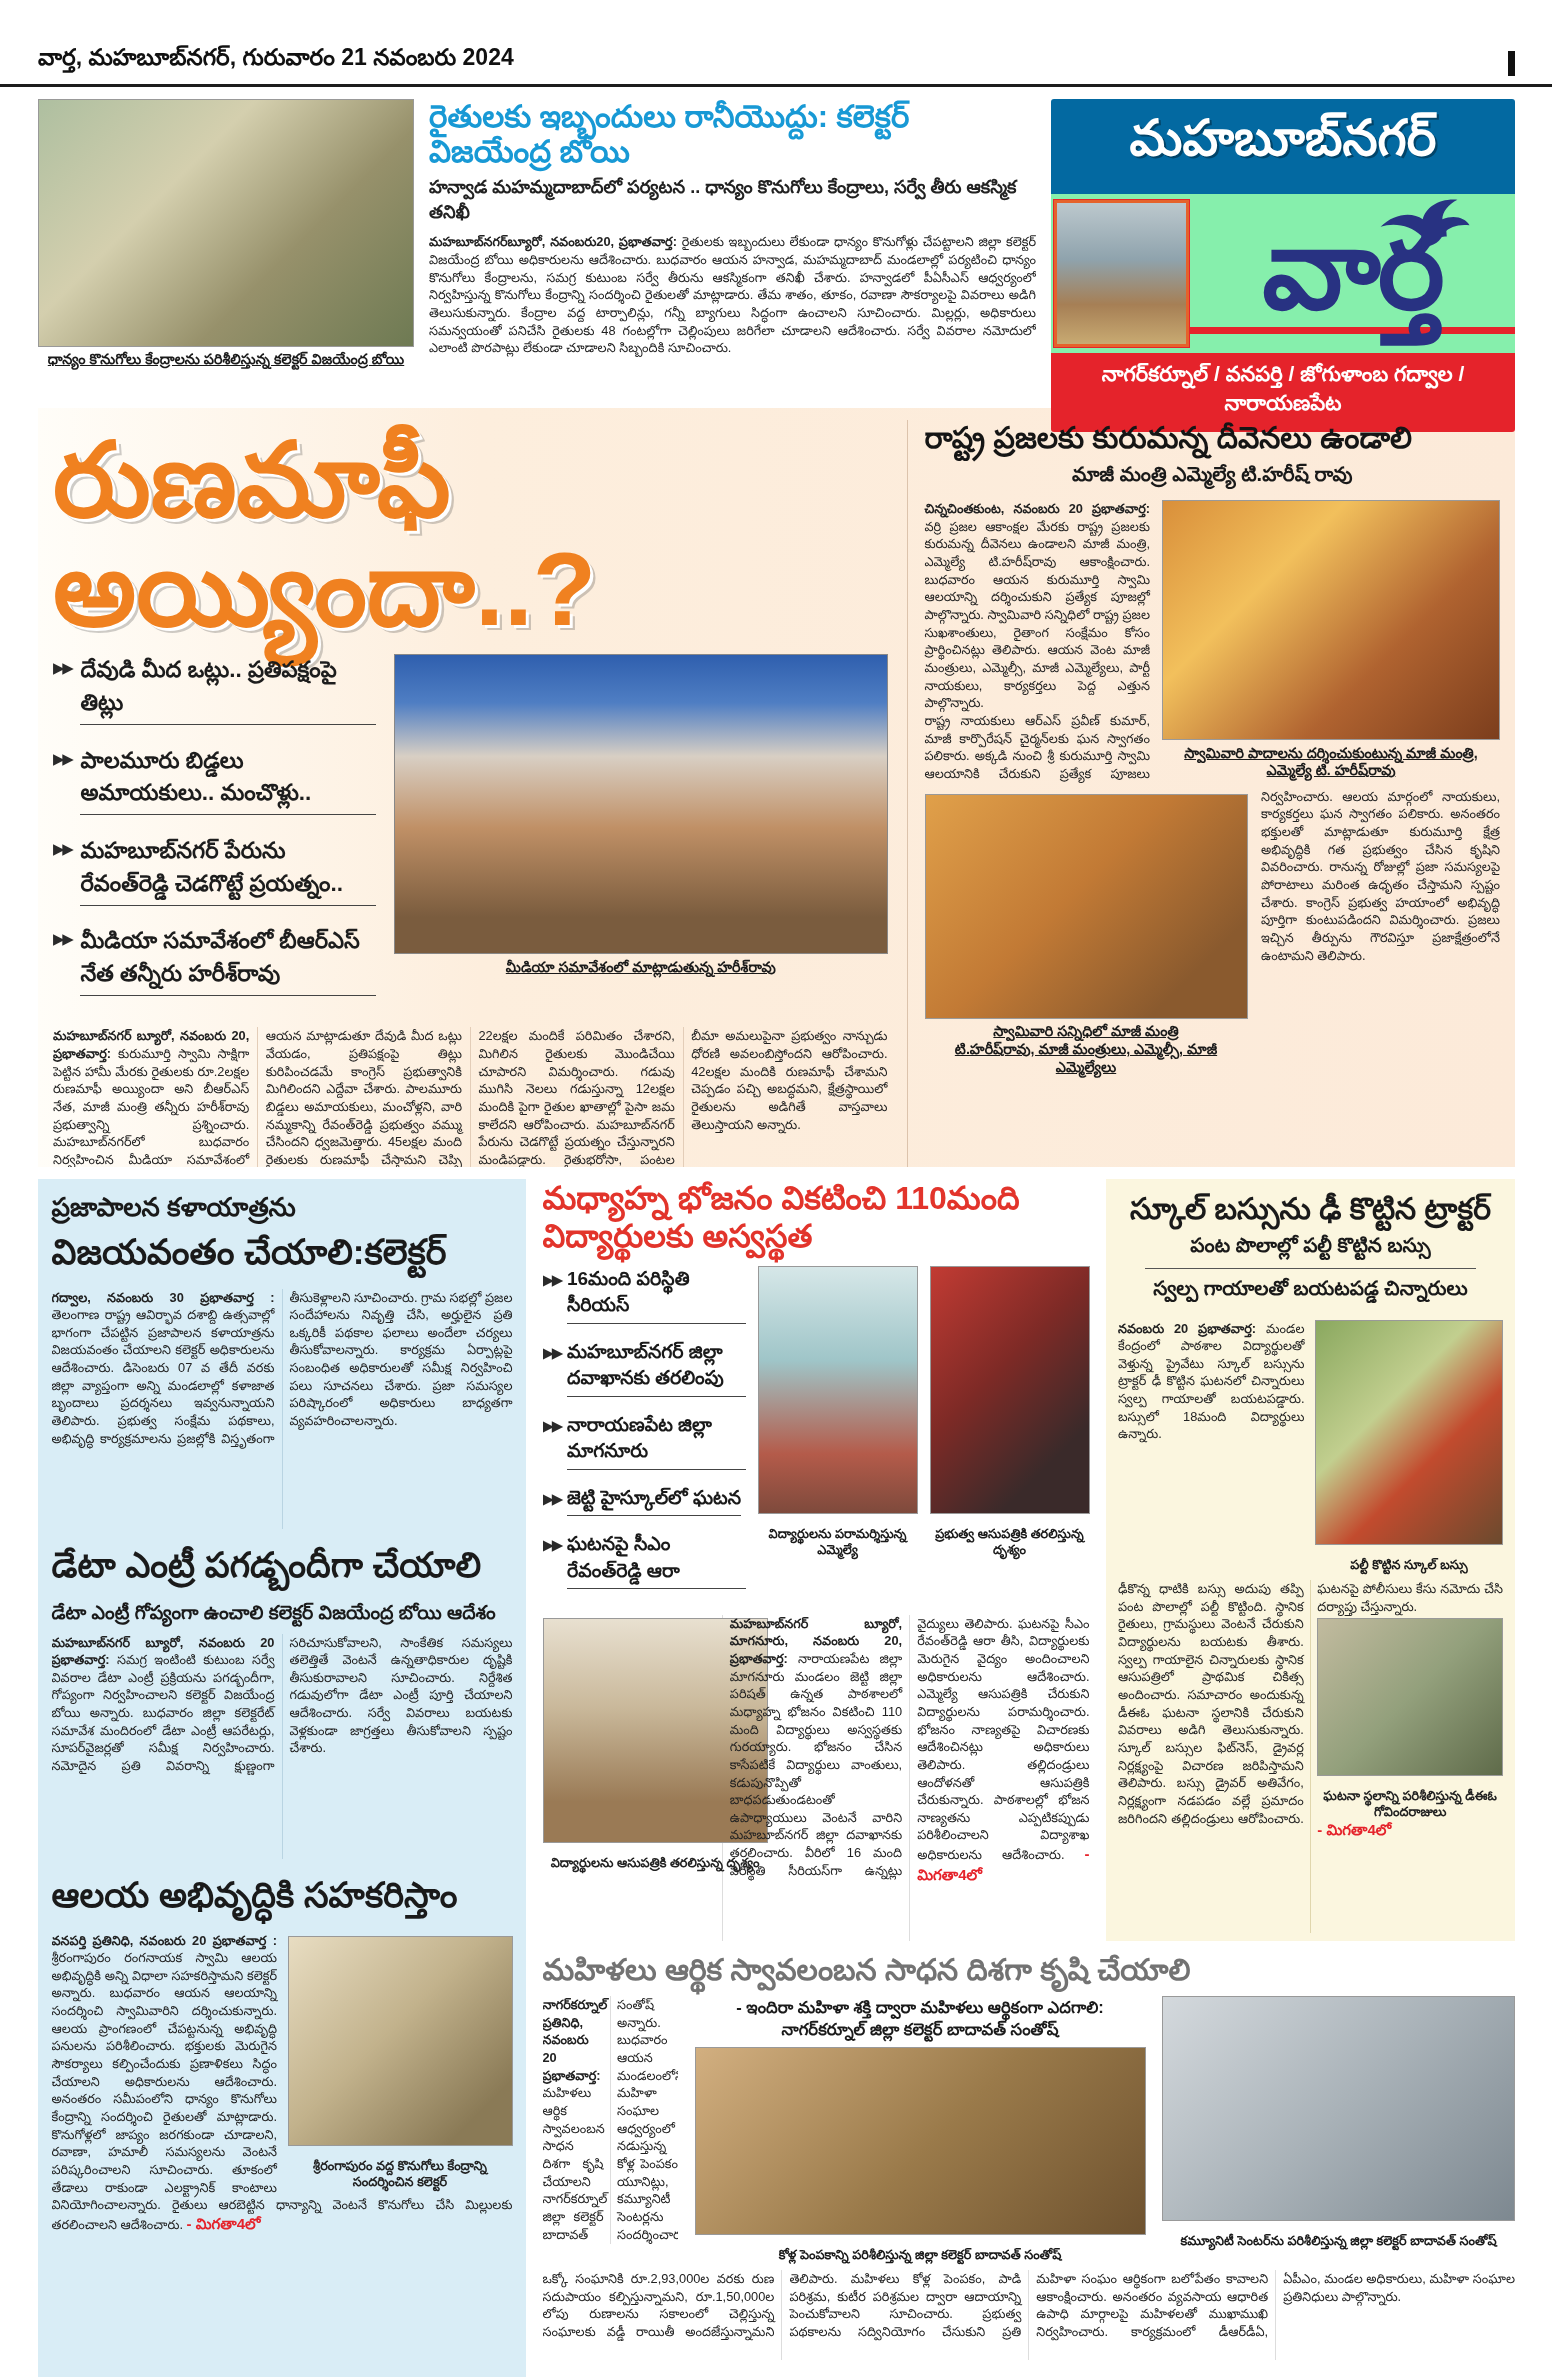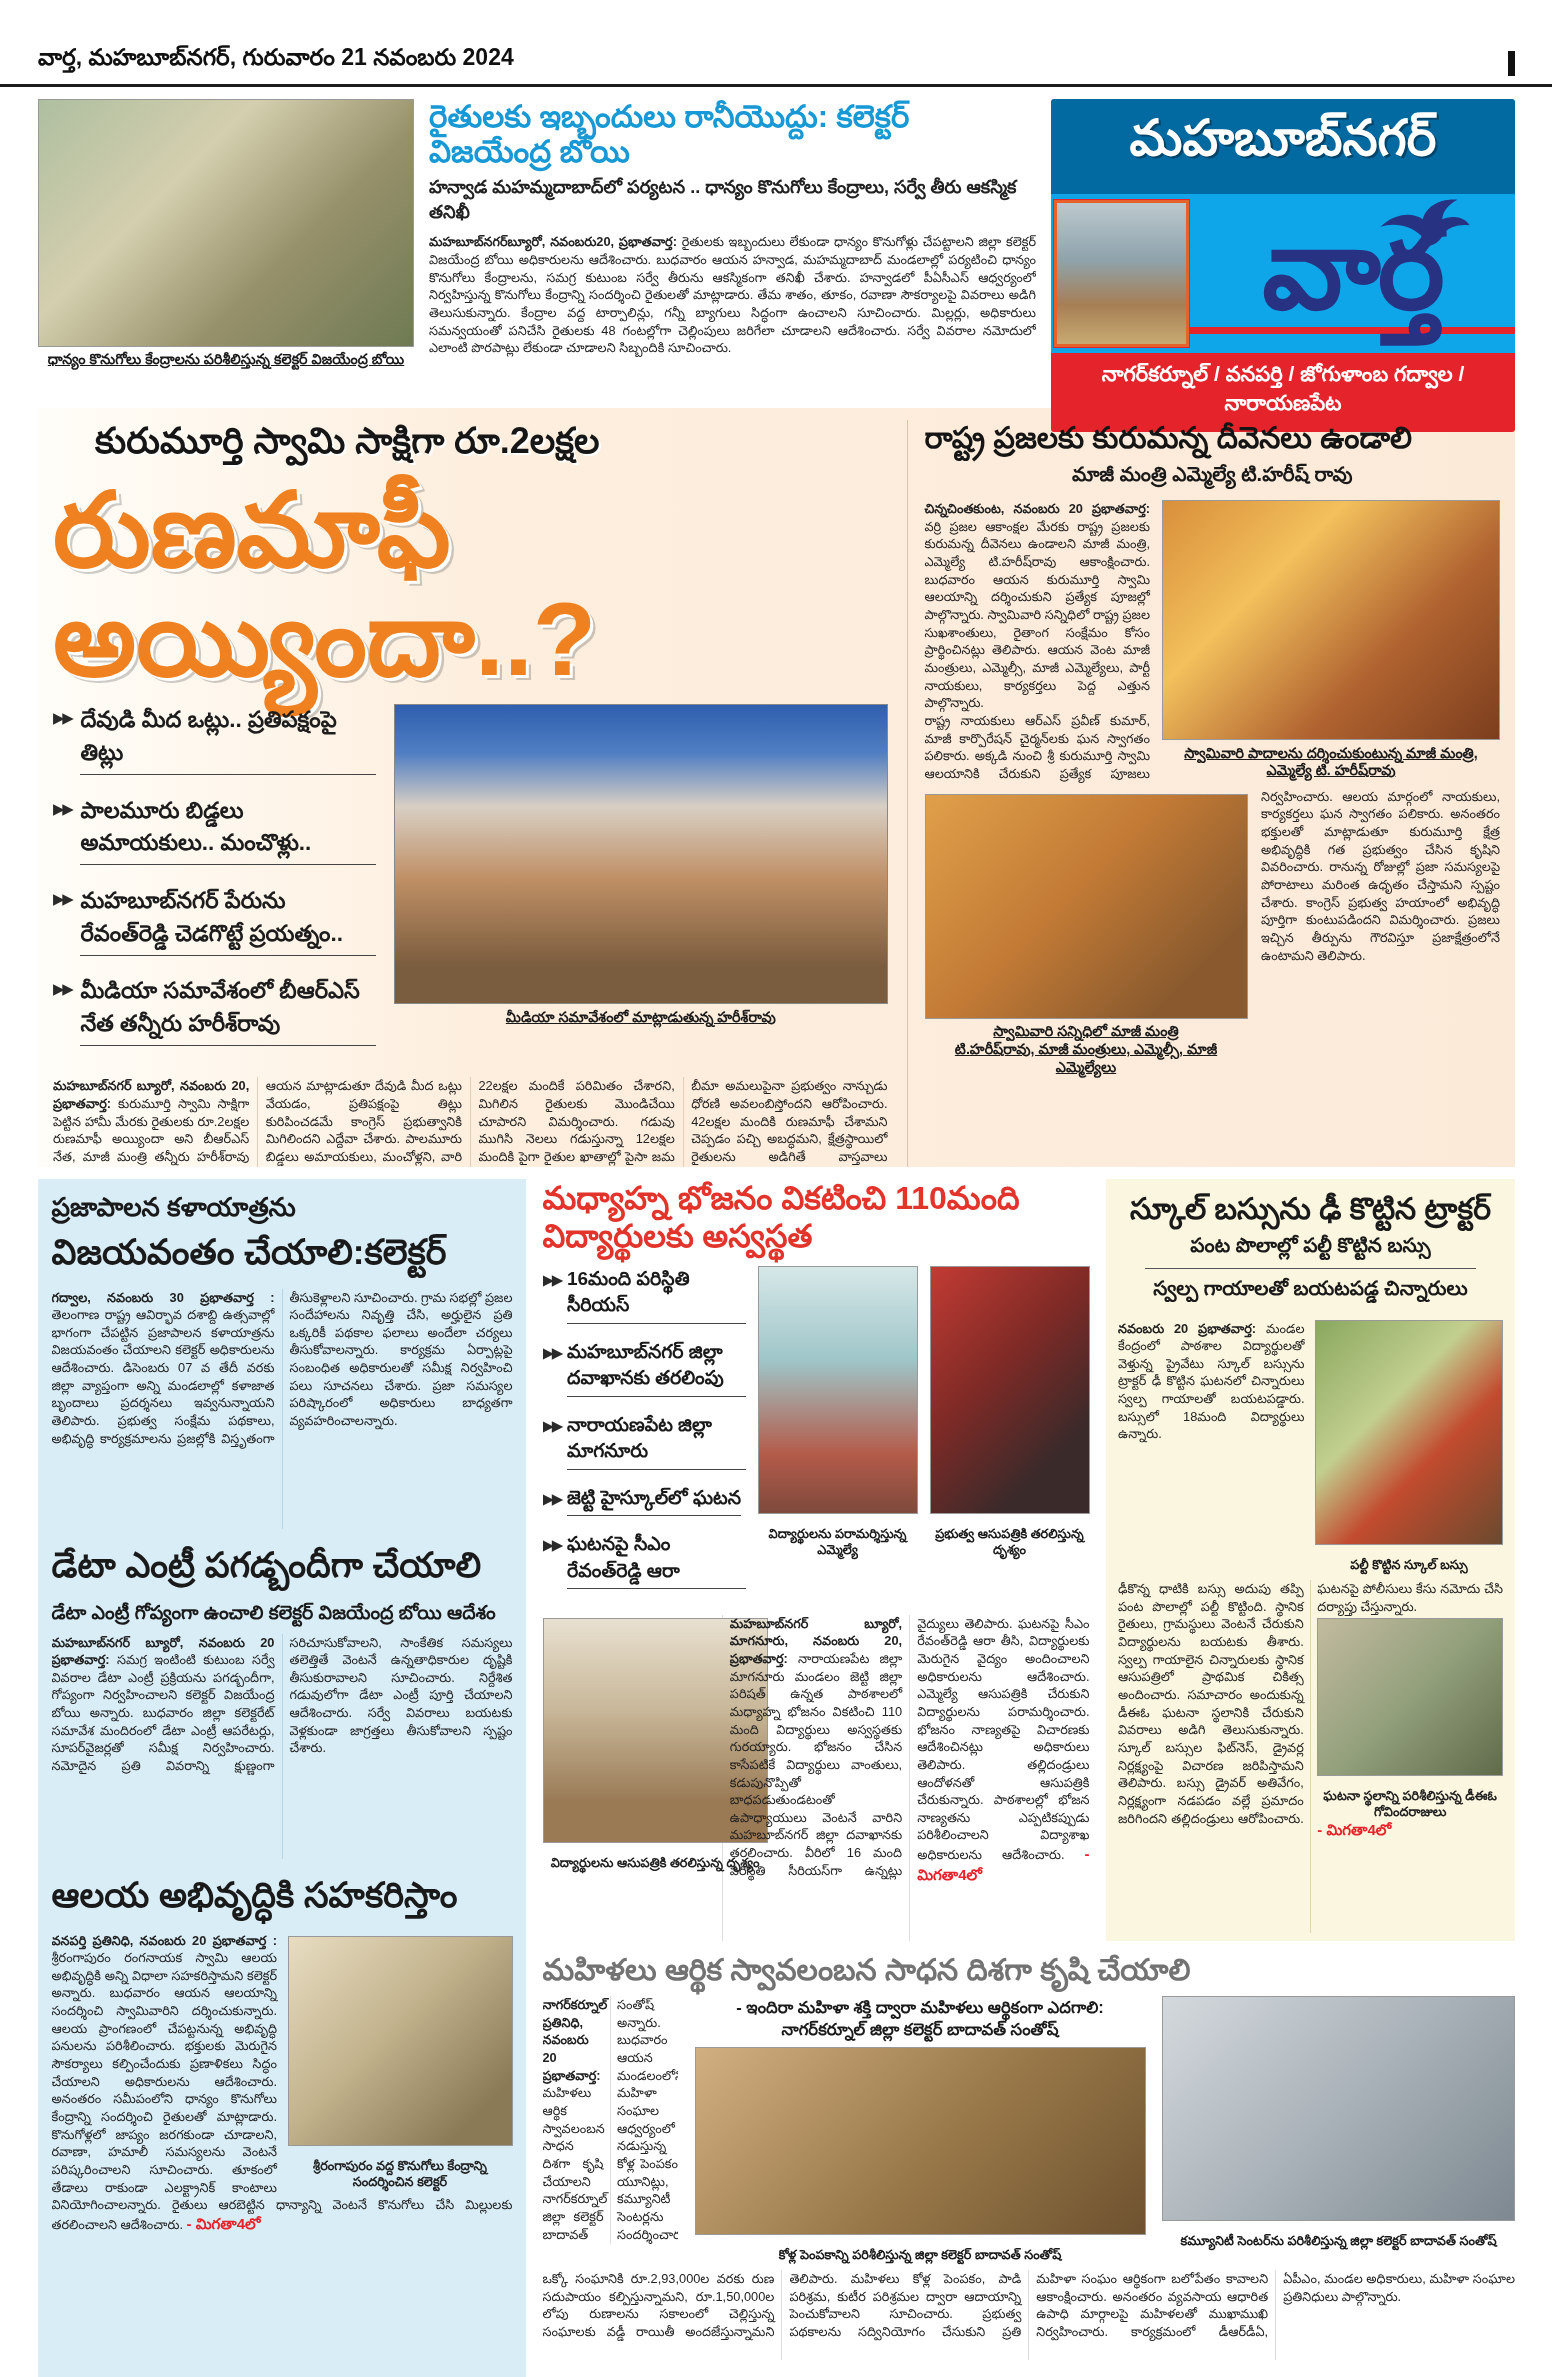--- a/index.html
+++ b/index.html
@@ -23,21 +23,21 @@
   .topmid .hl-blue { color:#1899d5; font-size:31px; font-weight:800; line-height:1.15; }
   .topmid .subhead { font-size:18px; font-weight:bold; color:#222; margin:7.5px 0 6px; }
   .bodytxt { font-size:12.8px; line-height:1.38; text-align:justify; color:#222; }
   .topmid .bodytxt { height:188px; overflow:hidden; }
   .dl { font-weight:bold; }
 
   
   .masthead { display:flex; flex-direction:column; }
   .mh-banner { background:#0369a1; color:#fff; font-size:50px; font-weight:800; text-align:center;
                padding:10.5px 0 15px; text-shadow:2.3px 2.3px 0 rgba(0,0,0,.35); border-radius:3px 3px 0 0; }
-  .mh-mid { display:flex; background:#0ea5e9; height:159px; align-items:center; }
+  .mh-mid { display:flex; background:#86efac; height:159px; align-items:center; }
   .ph-dam { width:135px; height:147px; border:3.8px solid #e5622b; outline:1.5px solid #e5232b;
             background:linear-gradient(180deg,#bcc8cd,#8fa3ad 40%,#a67f55 72%,#c8aa72); margin-left:3px; }
   .mh-logo { flex:1; position:relative; text-align:center; }
   .mh-logo .word { font-size:113px; font-weight:800; color:#283282; line-height:1;
                    letter-spacing:-3px; }
   .mh-logo svg { position:absolute; top:-21px; right:44px; }
   .mh-rule { height:6.8px; background:#e5232b; margin:1.5px 0 0; }
   .mh-strip { background:#e5232b; color:#fff; font-size:21px; font-weight:bold; text-align:center;
               padding:9px 0 12px; border-radius:0 0 3px 3px; }
 
@@ -161,21 +161,20 @@
           <div class="word">వార్త</div>
           <div class="mh-rule"></div>
         </div>
       </div>
       <div class="mh-strip">నాగర్‌కర్నూల్ / వనపర్తి / జోగుళాంబ గద్వాల / నారాయణపేట</div>
     </div>
   </div>
 
   <div class="mainband">
     <div>
-      <div class="kicker">కురుమూర్తి స్వామి సాక్షిగా రూ.2లక్షల</div>
       <div class="hl-orange">రుణమాఫీ అయ్యిందా..?</div>
       <div class="leadrow">
         <div class="bullets">
           <div class="bullet">
             <span class="b-arrow">▶▶</span>
             <span class="b-text">దేవుడి మీద ఒట్లు.. ప్రతిపక్షంపై తిట్లు</span>
           </div>
           <div class="bullet">
             <span class="b-arrow">▶▶</span>
             <span class="b-text">పాలమూరు బిడ్డలు అమాయకులు.. మంచొళ్లు..</span>

